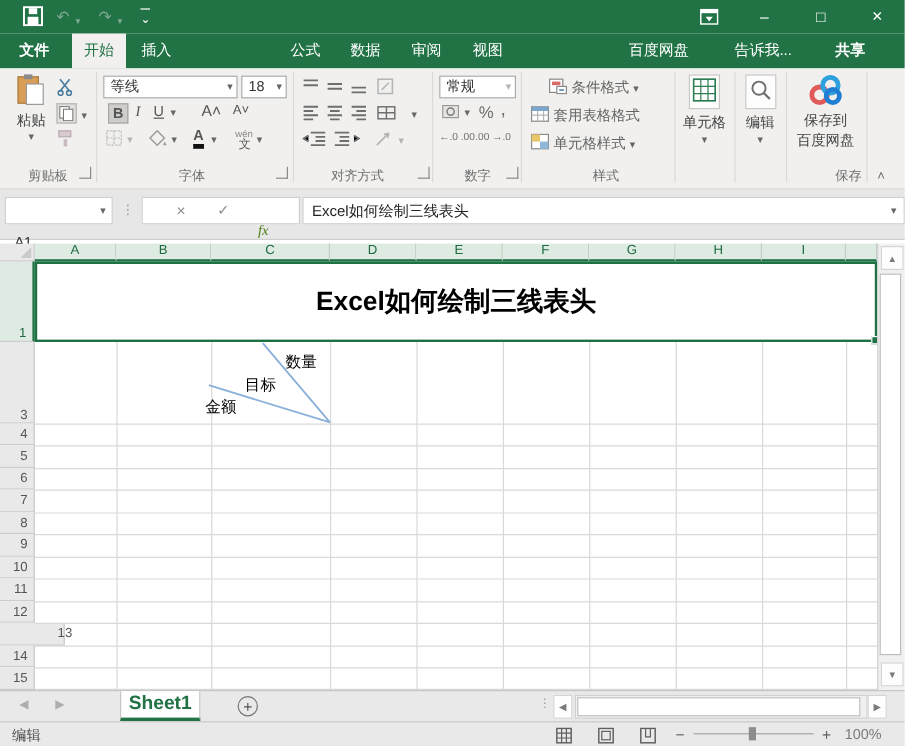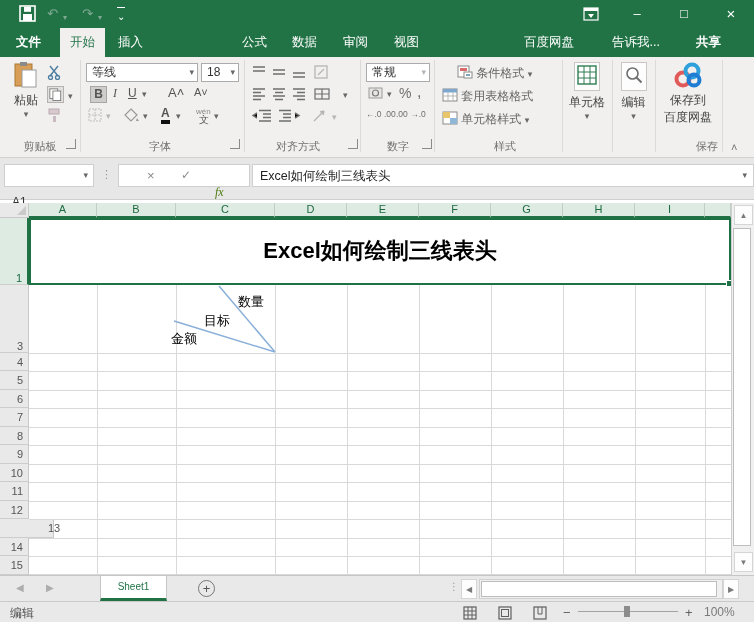--- a/index.html
+++ b/index.html
@@ -49,21 +49,21 @@
   .diag-label { position:absolute; font-size:13px; color:#000; line-height:14px; }
 
   
   #vscroll { left:731px; top:203px; width:23px; height:372px; background:#f0f0f0; border-left:1px solid #cfcfcf; }
   .sbtn { position:absolute; background:#fdfdfd; border:1px solid #d5d5d5; color:#7a7a7a; text-align:center; }
   #vthumb { left:733px; top:228px; width:18px; height:318px; background:#ffffff; border:1px solid #bdbdbd; }
 
   
   #tabbar { left:0; top:575px; width:754px; height:26px; background:#e9e9e9; border-top:1px solid #c6c6c6; }
   .navarr { position:absolute; top:6px; color:#adadad; font-size:10px; }
-  #sheettab { position:absolute; left:100px; top:0; width:67px; height:25px; background:#fff; border-left:1px solid #c6c6c6; border-right:1px solid #c6c6c6; border-bottom:3px solid #217346; color:#217346; font-weight:normal; font-size:10px; text-align:center; line-height:22px; }
+  #sheettab { position:absolute; left:100px; top:0; width:67px; height:25px; background:#fff; border-left:1px solid #c6c6c6; border-right:1px solid #c6c6c6; border-bottom:3px solid #217346; color:#217346; font-weight:bold; font-size:16px; text-align:center; line-height:22px; }
   #addsheet { position:absolute; left:198px; top:4px; width:17px; height:17px; border:1px solid #767676; border-radius:50%; color:#555; font-size:13px; line-height:15px; text-align:center; }
   #hscroll { position:absolute; left:479px; top:3px; width:244px; height:20px; background:#f0f0f0; border:1px solid #d0d0d0; }
   #hthumb { position:absolute; left:1px; top:1px; width:236px; height:16px; background:#fff; border:1px solid #bdbdbd; }
 
   
   #statusbar { left:0; top:601px; width:754px; height:21px; background:#e9e9e9; border-top:1px solid #c9c9c9; color:#4e4e4e; font-size:12px; }
   .viewico { position:absolute; top:4px; }
   #zoomtrack { position:absolute; left:578px; top:611px; width:100px; height:1px; background:#a3a3a3; }
   #zoomtick { position:absolute; left:627px; top:607px; width:1px; height:9px; background:#a3a3a3; }
   #zoomthumb { position:absolute; left:624px; top:606px; width:6px; height:11px; background:#8c8c8c; }

